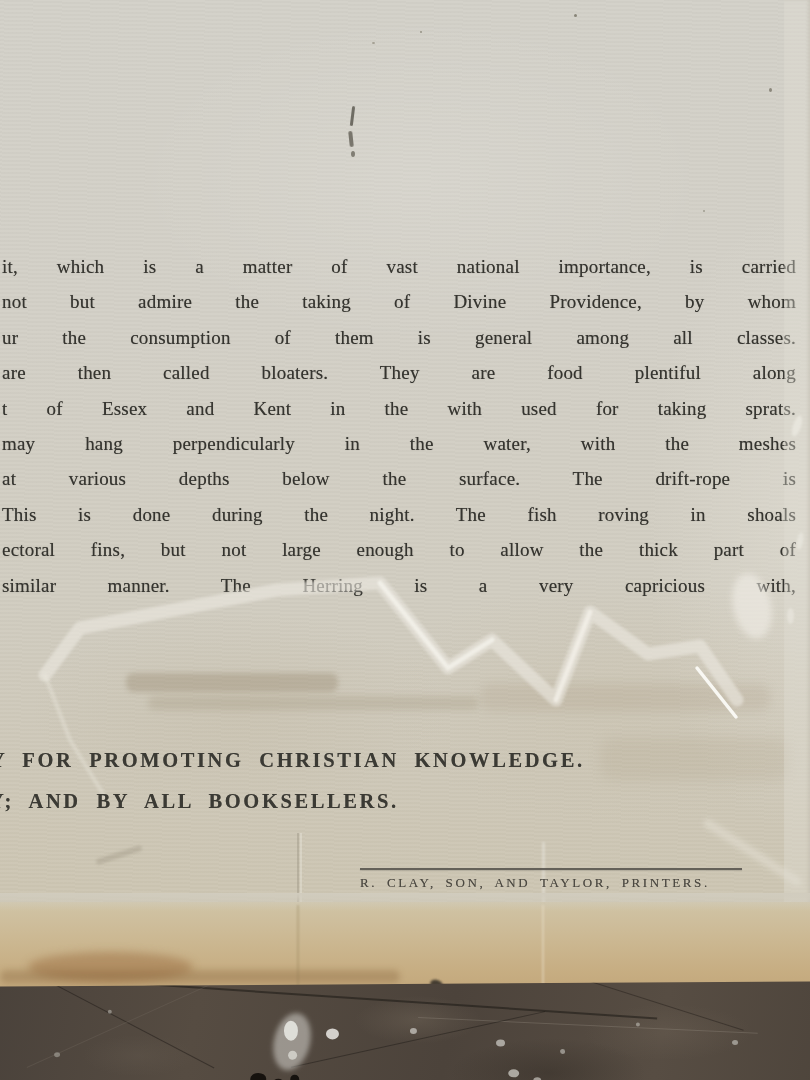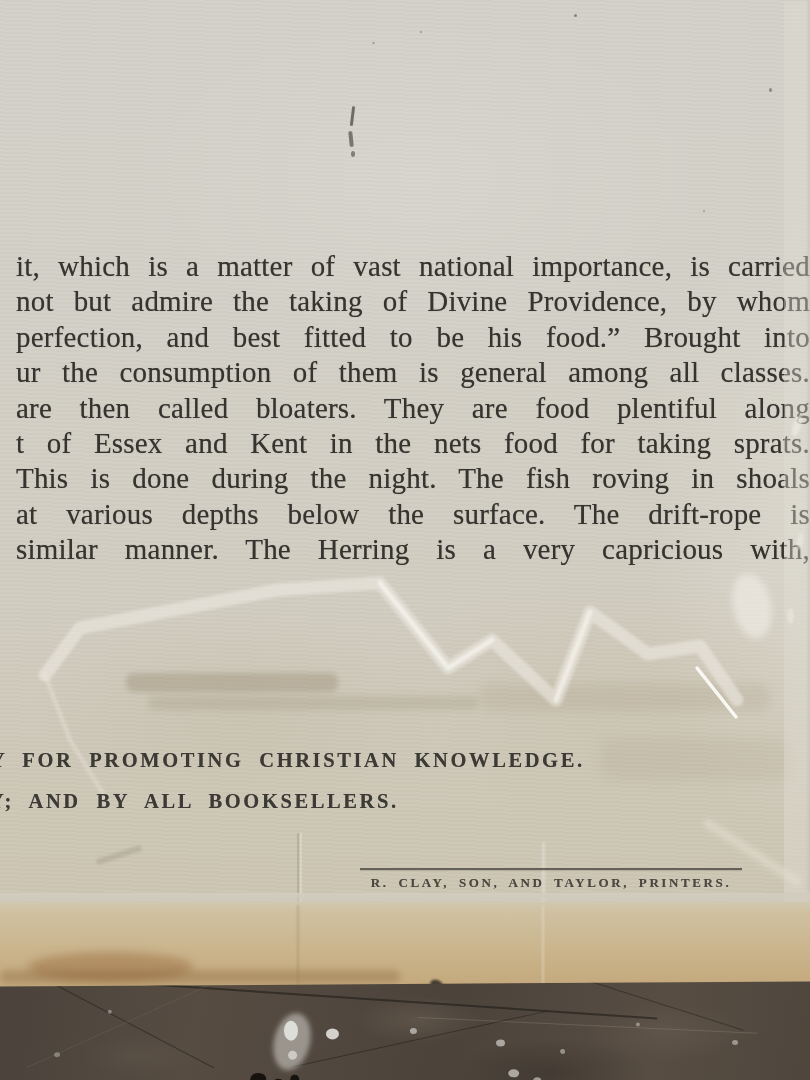--- a/index.html
+++ b/index.html
@@ -13,23 +13,23 @@
   .paper-texture{
     position:absolute;inset:0;pointer-events:none;
     background:
       radial-gradient(340px 180px at 620px 700px, rgba(190,176,146,0.16), transparent 70%),
       radial-gradient(300px 140px at 240px 710px, rgba(176,162,132,0.14), transparent 70%),
       radial-gradient(420px 240px at 420px 180px, rgba(255,255,255,0.10), transparent 70%),
       radial-gradient(200px 420px at 796px 520px, rgba(232,229,220,0.35), transparent 75%),
       repeating-linear-gradient(2deg, rgba(255,255,255,0.022) 0 2px, rgba(80,76,66,0.022) 2px 4px);
   }
   .body-text{
-    position:absolute;left:16px;top:249px;width:794px;
+    position:absolute;left:2px;top:249px;width:794px;
     color:#35342f;
-    font-size:29px;line-height:35.4px;
+    font-size:19px;line-height:35.4px;
     letter-spacing:0.2px;
     text-shadow:0 0 0.7px rgba(53,52,47,0.55);
   }
   .body-text .tline{
     width:100%;
     text-align:justify;
     text-align-last:justify;
     white-space:nowrap;
   }
   .pub-line{
@@ -43,22 +43,22 @@
     text-shadow:0 0 0.6px rgba(59,58,52,0.5);
   }
   .printer-block{
     position:absolute;left:360px;top:868px;width:382px;
   }
   .printer-rule{
     height:2px;background:#53504a;opacity:0.85;
     box-shadow:0 1px 1px rgba(83,80,74,0.25);
   }
   .printer-credit{
-    margin-top:5px;text-align:center;
-    color:#4b4841;font-weight:bold;
+    margin-top:5px;text-align:left;
+    color:#4b4841;font-weight:normal;
     font-size:13px;letter-spacing:2.6px;word-spacing:4px;
     white-space:nowrap;
     text-shadow:0 0 0.5px rgba(75,72,65,0.5);
   }
   .mark{position:absolute;pointer-events:none;}
   .board-edge{
     position:absolute;left:0;top:902px;width:810px;height:86px;
     background:linear-gradient(180deg,#d0c4a6 0%,#ccb994 40%,#c7ae83 78%,#c3a87c 100%);
   }
   .board-fade{
@@ -90,26 +90,27 @@
   <div class="mark" style="left:351px;top:151px;width:4px;height:6px;background:#5f5b50;border-radius:50%;filter:blur(0.5px);opacity:0.7;"></div>
   <div class="mark" style="left:574px;top:14px;width:3px;height:3px;background:#767264;border-radius:50%;opacity:0.8;"></div>
   <div class="mark" style="left:420px;top:31px;width:2px;height:2px;background:#7c7869;border-radius:50%;opacity:0.7;"></div>
   <div class="mark" style="left:372px;top:42px;width:3px;height:2px;background:#827d6d;border-radius:50%;opacity:0.6;"></div>
   <div class="mark" style="left:769px;top:88px;width:3px;height:4px;background:#6e6a5c;border-radius:50%;opacity:0.7;"></div>
   <div class="mark" style="left:703px;top:210px;width:2px;height:2px;background:#7c7869;border-radius:50%;opacity:0.6;"></div>
 
   <div class="body-text">
     <div class="tline">it, which is a matter of vast national importance, is carried</div>
     <div class="tline">not but admire the taking of Divine Providence, by whom</div>
-    <div class="tline">perfection, and best fitted to be his food.”  Brought into</div>
     <div class="tline">ur the consumption of them is general among all classes.</div>
     <div class="tline">are then called bloaters.  They are food plentiful along</div>
-    <div class="tline">t of Essex and Kent in the nets food for taking sprats.</div>
+    <div class="tline">t of Essex and Kent in the with used for taking sprats.</div>
+    <div class="tline">may hang perpendicularly in the water, with the meshes</div>
+    <div class="tline">at various depths below the surface.  The drift-rope is</div>
     <div class="tline">This is done during the night.  The fish roving in shoals</div>
-    <div class="tline">at various depths below the surface.  The drift-rope is</div>
+    <div class="tline">ectoral fins, but not large enough to allow the thick part of</div>
     <div class="tline">similar manner.  The Herring is a very capricious with,</div>
   </div>
 
   <div class="mark" style="left:126px;top:673px;width:212px;height:19px;background:rgba(138,124,96,0.30);border-radius:8px;filter:blur(2.5px);"></div>
   <div class="mark" style="left:148px;top:696px;width:330px;height:14px;background:rgba(148,136,110,0.22);border-radius:8px;filter:blur(3px);"></div>
   <div class="mark" style="left:480px;top:684px;width:290px;height:27px;background:rgba(158,144,116,0.17);border-radius:10px;filter:blur(5px);"></div>
   <div class="mark" style="left:600px;top:738px;width:190px;height:42px;background:rgba(160,146,118,0.14);border-radius:14px;filter:blur(6px);"></div>
 
   <svg class="mark" style="left:0;top:560px;" width="810" height="260" viewBox="0 0 810 260">
     <polyline points="45,115 80,68 277,30 380,23 448,108 492,80 556,140 590,52 648,94 700,86 737,140" fill="none" stroke="rgba(236,233,224,0.62)" stroke-width="13" stroke-linejoin="round" stroke-linecap="round" filter="blur(1.5px)"></polyline>

